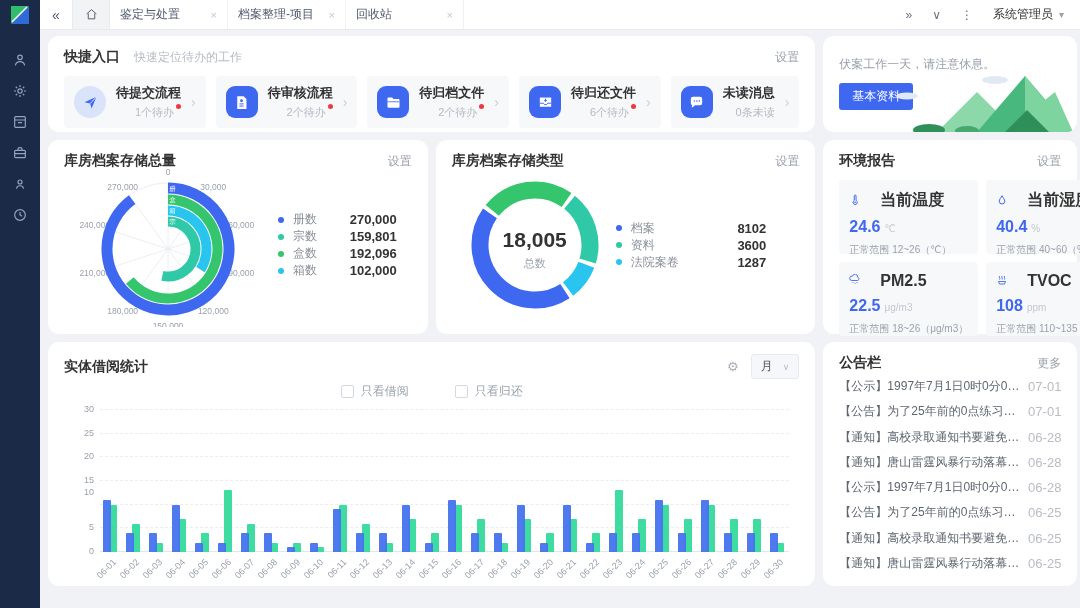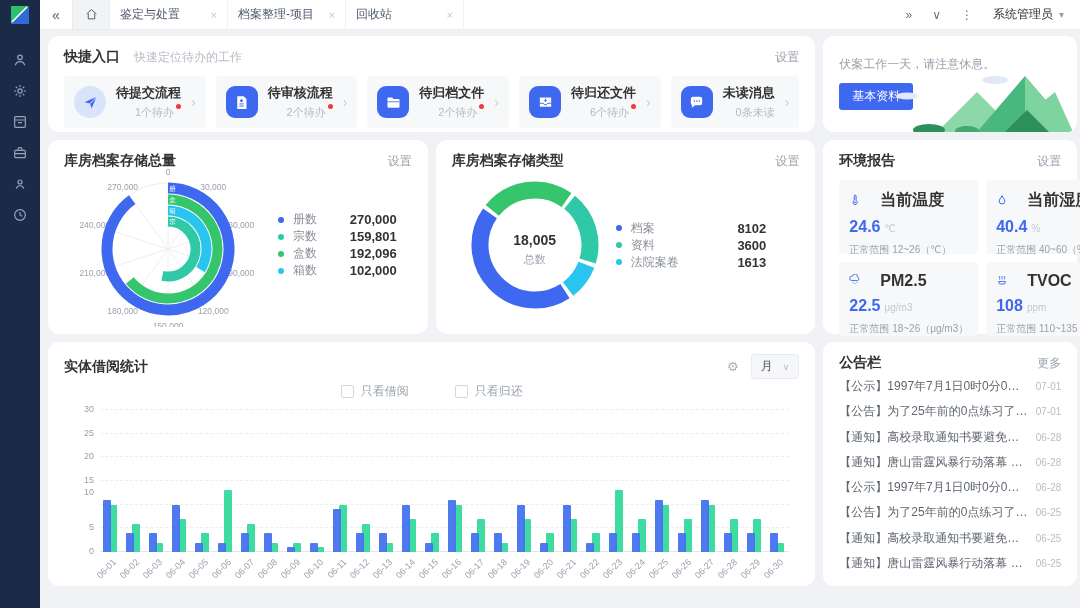--- a/index.html
+++ b/index.html
@@ -58,21 +58,21 @@
 
   
   .chart-flex { display:flex; align-items:center; height:calc(100% - 20px); }
   .legend { flex:1; display:flex; flex-direction:column; padding-left:6px; }
   .lg-row { display:flex; align-items:center; font-size:12px; cursor:pointer; }
   .lg-dot { width:6px; height:6px; border-radius:50%; flex:none; }
   .lg-label { color:#8A9099; margin-left:9px; flex:1; }
   .lg-val { font-weight:bold; color:#333; font-size:13px; width:62px; }
   .donut-wrap { position:relative; width:150px; height:150px; margin-left:8px; }
   .donut-center { position:absolute; inset:0; display:flex; flex-direction:column; align-items:center; justify-content:center; gap:4px; }
-  .dc-val { font-size:14px; font-weight:bold; color:#333;margin-top:8px; }
+  .dc-val { font-size:21px; font-weight:bold; color:#333;margin-top:8px; }
   .dc-lab { font-size:11px; color:#9AA1AC; }
 
   
   .env-grid { display:grid; grid-template-columns:1fr 1fr; gap:8px; margin-top:10px; }
   .env-tile { background:#F7F8FA; border-radius:4px; padding:10px 10px; height:74px; }
   .env-hd { display:flex; align-items:center; gap:19px; font-size:16px; font-weight:bold; color:#333; white-space:nowrap; }
   .env-hd svg { width:12px; height:12px; flex:none; }
   .env-val { margin-top:7px; font-size:16px; font-weight:bold; color:#3E68F0; }
   .env-unit { font-size:10px; color:#C2C7CF; font-weight:normal; margin-left:4px; }
   .env-range { margin-top:7px; font-size:10px; color:#9AA1AC; white-space:nowrap; }
@@ -94,21 +94,21 @@
   .bgroup { flex:1; position:relative; }
   .bar { position:absolute; bottom:0; width:8px; border-radius:1px 1px 0 0; }
   .bar.s0 { left:3px; z-index:2; opacity:.95; }
   .bar.s1 { left:9px; z-index:1; }
   .xl { position:absolute; top:100%; margin-top:5px; right:50%; transform:rotate(-45deg); transform-origin:100% 0; font-size:9px; color:#9AA1AC; white-space:nowrap; }
 
   
   .ann-list { display:flex; flex-direction:column; justify-content:space-between; height:calc(100% - 26px); margin-top:6px; }
   .ann-row { display:flex; justify-content:space-between; align-items:center; font-size:12px; cursor:pointer; }
   .ann-text { color:#5F6670; white-space:nowrap; overflow:hidden; text-overflow:ellipsis; flex:1; }
-  .ann-date { color:#B8BCC4; font-size:10px; margin-left:8px; flex:none; }
+  .ann-date { color:#B8BCC4; font-size:13px; margin-left:8px; flex:none; }
 </style>
 </head>
 <body>
 
 <aside class="sidebar">
   <div class="logo">
     <svg width="20" height="20" viewBox="0 0 20 20">
       <polygon points="1,1 19,1 1,19" fill="#2FBE6C"></polygon>
       <polygon points="19,1 19,19 1,19" fill="#2E6BD8"></polygon>
       <line x1="17" y1="2" x2="2" y2="17" stroke="#fff" stroke-width="1.6"></line>
@@ -374,21 +374,21 @@
                 <span class="lg-val">8102</span>
               </div>
               <div class="lg-row">
                 <span class="lg-dot" style="background: rgb(47, 201, 167);"></span>
                 <span class="lg-label">资料</span>
                 <span class="lg-val">3600</span>
               </div>
               <div class="lg-row">
                 <span class="lg-dot" style="background: rgb(41, 197, 238);"></span>
                 <span class="lg-label">法院案卷</span>
-                <span class="lg-val">1613</span>
+                <span class="lg-val">1287</span>
               </div>
             </div>
         </div>
       </section>
     </div>
 
     <section class="card">
       <div class="card-head">
         <span class="card-title">环境报告</span>
         <span class="link">设置</span>

